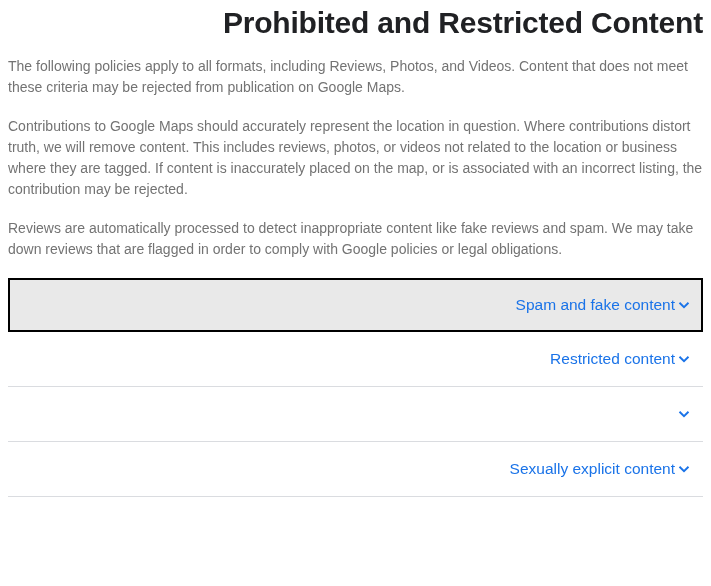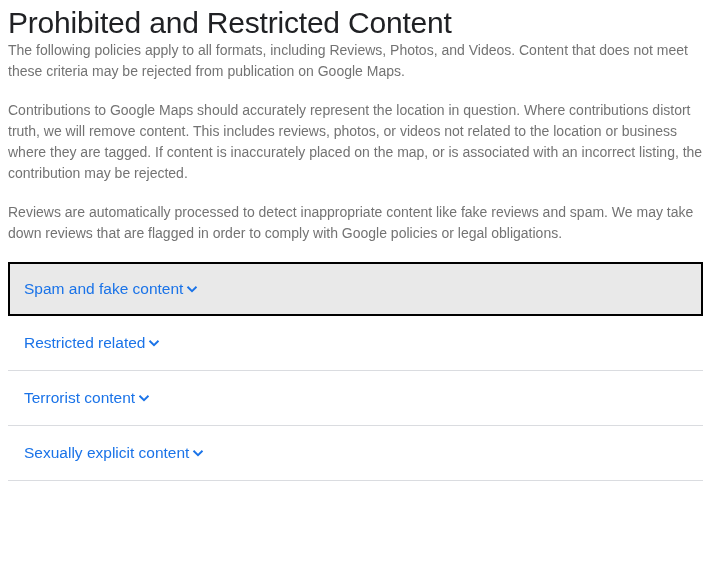--- a/index.html
+++ b/index.html
@@ -9,38 +9,40 @@
     }
     body {
       font-family: Arial, "Helvetica Neue", Helvetica, sans-serif;
       background: #fff;
       color: #3c4043;
       padding: 6px 8px 0 8px;
       width: 711px;
     }
     h1 {
       font-size: 30px;
-      font-weight: 400;
+      font-weight: 700;
       color: #202124;
+      margin-bottom: 16px;
       letter-spacing: -0.2px;
+      text-align: right;
     }
     p {
       font-size: 14px;
       line-height: 1.5;
       color: #737373;
       margin-bottom: 18px;
     }
     .accordion {
       margin-top: 4px;
     }
     .accordion-item {
       border-bottom: 1px solid #dadce0;
       display: flex;
       align-items: center;
-      justify-content: flex-start;
+      justify-content: flex-end;
       padding: 18px 10px 18px 16px;
       cursor: pointer;
     }
     .accordion-item.focused {
       border: 2px solid #000;
       background: #e9e9e9;
       padding: 16px 8px 16px 14px;
     }
     .accordion-title {
       font-size: 15.5px;
@@ -71,31 +73,30 @@
     <span class="accordion-title">Spam and fake content</span>
     <span class="chevron">
       <svg viewBox="0 0 24 24" fill="none" stroke="currentColor" stroke-width="2.5">
           <polyline points="6 9 12 15 18 9"></polyline>
         </svg>
     </span>
   </div>
 
 
   <div class="accordion-item">
-    <span class="accordion-title">Restricted related</span>
+    <span class="accordion-title">Restricted content</span>
     <span class="chevron">
       <svg viewBox="0 0 24 24" fill="none" stroke="currentColor" stroke-width="2.5">
           <polyline points="6 9 12 15 18 9"></polyline>
         </svg>
     </span>
   </div>
 
 
   <div class="accordion-item">
-    <span class="accordion-title">Terrorist content</span>
     <span class="chevron">
       <svg viewBox="0 0 24 24" fill="none" stroke="currentColor" stroke-width="2.5">
           <polyline points="6 9 12 15 18 9"></polyline>
         </svg>
     </span>
   </div>
 
   <div class="accordion-item">
     <span class="accordion-title">Sexually explicit content</span>
     <span class="chevron">

